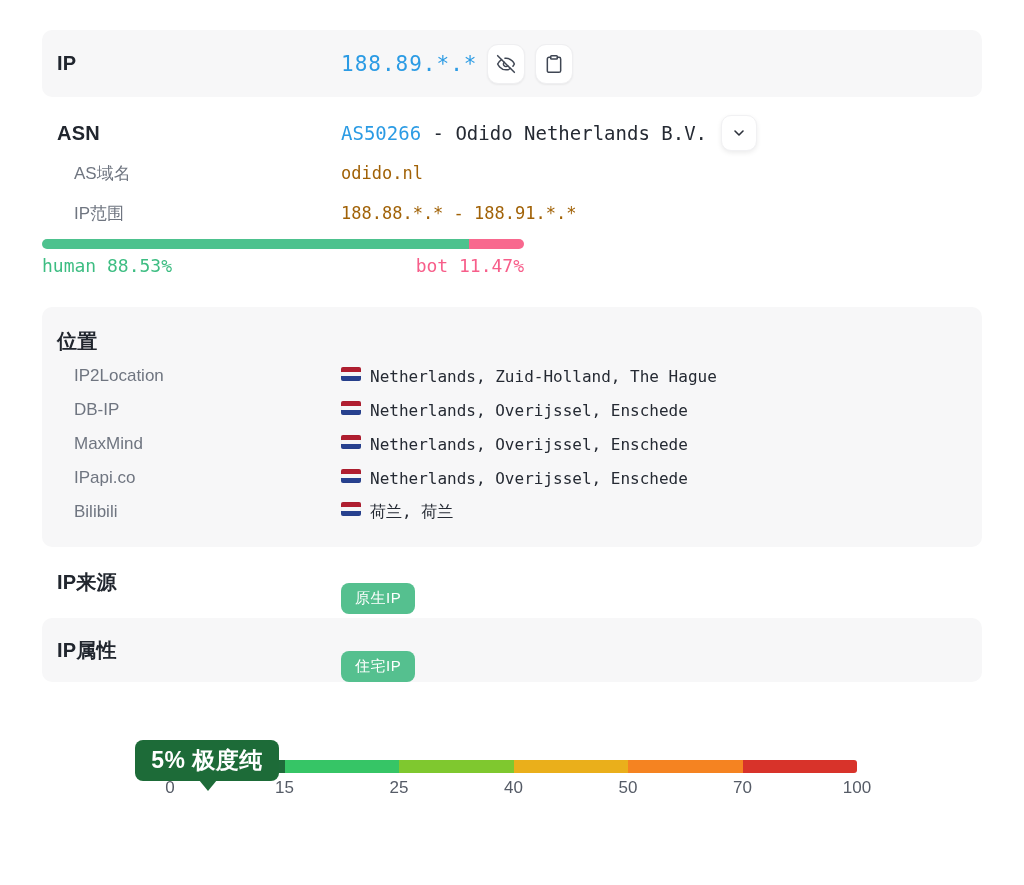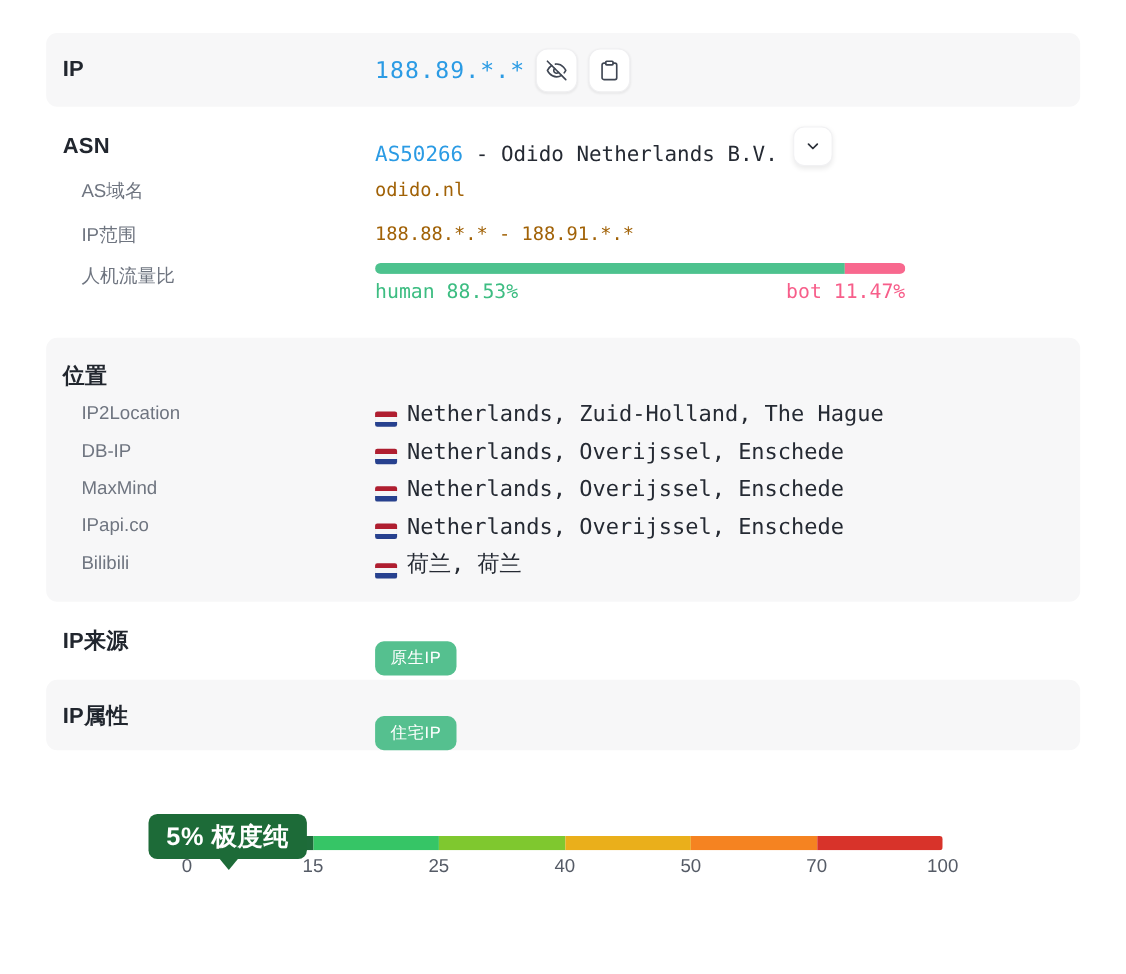--- a/index.html
+++ b/index.html
@@ -22,40 +22,40 @@
   .ip-value-wrap { display:flex; align-items:center; gap:10px; }
   .ip-value { font-size:21px; color:#2b9be4; letter-spacing:1px; }
   .icon-btn { width:38px; height:40px; background:#fff; border:1px solid #efeff1;
               border-radius:11px; box-shadow:0 1px 2px rgba(0,0,0,.06);
               display:flex; align-items:center; justify-content:center; cursor:pointer; color:#3f4653; }
   .icon-btn svg { width:20px; height:20px; }
 
   
   .asn-block { padding:16px 0 14px 0; }
   .asn-title-row { min-height:40px; }
-  .asn-value { display:flex; align-items:flex-end; gap:14px; }
+  .asn-value { display:flex; align-items:center; gap:14px; }
   .asn-text { font-size:19px; color:#252a33; white-space:pre; }
   .asn-link { color:#2b9be4; text-decoration:none; cursor:pointer; }
   .chevron-btn { width:36px; height:36px; background:#fff; border:1px solid #f1f1f3;
                  border-radius:10px; box-shadow:0 2px 5px rgba(0,0,0,.08);
                  display:flex; align-items:center; justify-content:center; cursor:pointer; color:#2c313a; }
   .chevron-btn svg { width:16px; height:16px; }
   .sub-row { min-height:40px; }
   .sub-value { font-size:17px; color:#a16207; }
 
   .traffic-row { align-items:start; padding-top:6px; min-height:52px; }
   .traffic-wrap { width:482px; }
   .traffic-bar { display:flex; height:10px; border-radius:5px; overflow:hidden; }
   .traffic-labels { display:flex; justify-content:space-between; margin-top:6px; font-size:18px;gap:40px; }
 
   
   .loc-block { margin-top:8px; padding:16px 0 18px 0; }
   .loc-header { min-height:36px; display:flex; align-items:center; }
   .loc-row { min-height:34px; }
-  .loc-value { display:flex; align-items:flex-end; gap:9px; font-size:20px; color:#252a33; }
+  .loc-value { display:flex; align-items:flex-start; gap:9px; font-size:16px; color:#252a33; }
   .flag { width:20px; height:14px; border-radius:2px; flex:0 0 auto;
           background:linear-gradient(to bottom,#b01e30 0 33.4%,#f5f6f7 33.4% 66.7%,#27418f 66.7% 100%);
           box-shadow:inset 0 0 0 .5px rgba(0,0,0,.05); }
 
   
   .badge-row-white { height:70px; }
   .badge-row-gray  { height:64px; margin-top:1px; }
   .badge { display:inline-block; background:#55c08f; color:#fff; font-size:15px;
            padding:6px 14px; border-radius:8px; letter-spacing:.5px;margin-top:32px; }
 
@@ -120,21 +120,20 @@
     </div>
     <div class="grid sub-row">
       <div class="sub-label">AS域名</div>
       <div class="sub-value mono">odido.nl</div>
     </div>
     <div class="grid sub-row">
       <div class="sub-label">IP范围</div>
       <div class="sub-value mono">188.88.*.* - 188.91.*.*</div>
     </div>
     <div class="grid traffic-row">
-      <div class="sub-label">人机流量比</div>
       <div class="traffic-wrap">
         <div class="traffic-bar">
           <div style="width: 88.53%; background: rgb(77, 194, 142);"></div>
           <div style="width: 11.47%; background: rgb(248, 104, 142);"></div>
         </div>
         <div class="traffic-labels mono">
           <span style="color: rgb(61, 189, 130);">human 88.53%</span>
           <span style="color: rgb(247, 94, 138);">bot 11.47%</span>
         </div>
       </div>

